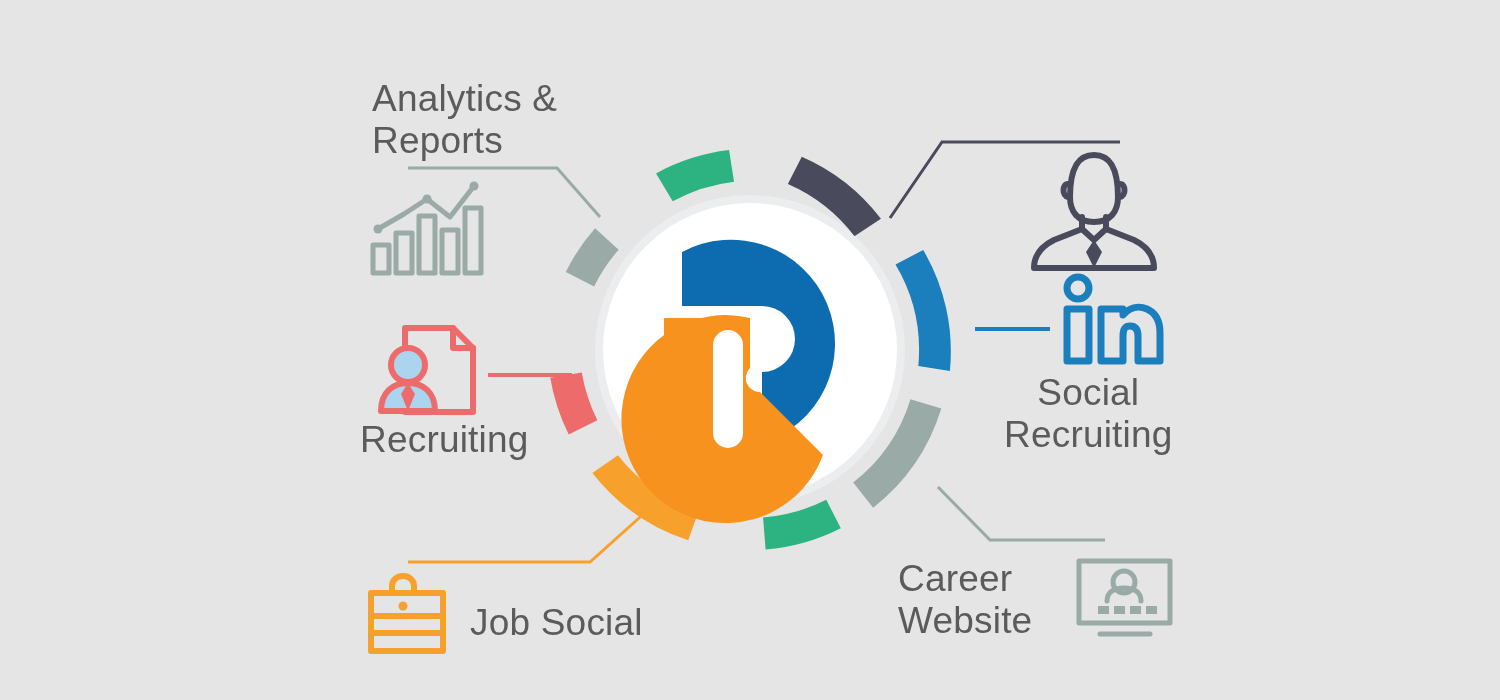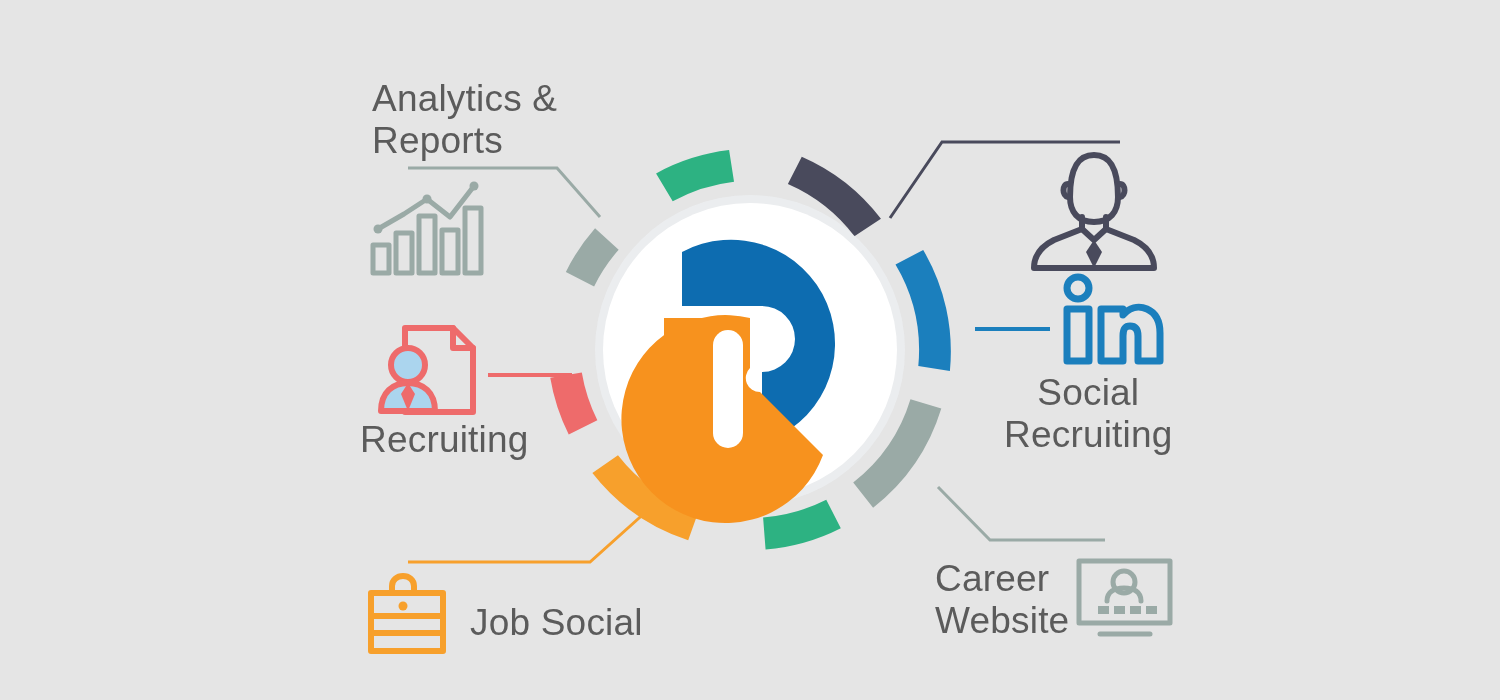--- a/index.html
+++ b/index.html
@@ -35,21 +35,21 @@
     font-weight: 400;
     font-size: 37px;
     line-height: 42px;
     letter-spacing: 0.2px;
     white-space: pre-line;
     user-select: none;
   }
   .lbl-analytics { left: 372px; top: 78px;  text-align: left; }
   .lbl-portal    { left: 947px; top: 88px;  text-align: left; }
   .lbl-social    { left: 1004px; top: 372px; text-align: center; }
-  .lbl-website   { left: 898px; top: 558px; text-align: left; margin-left: 37px; }
+  .lbl-website   { left: 898px; top: 558px; text-align: left; }
   .lbl-joborders { left: 470px; top: 602px; text-align: left; }
   .lbl-candidate { left: 360px; top: 419px; text-align: left; }
 </style>
 </head>
 <body>
 
 <div id="stage">
 
   <svg class="canvas" viewBox="0 0 1500 700" xmlns="http://www.w3.org/2000/svg">
 

